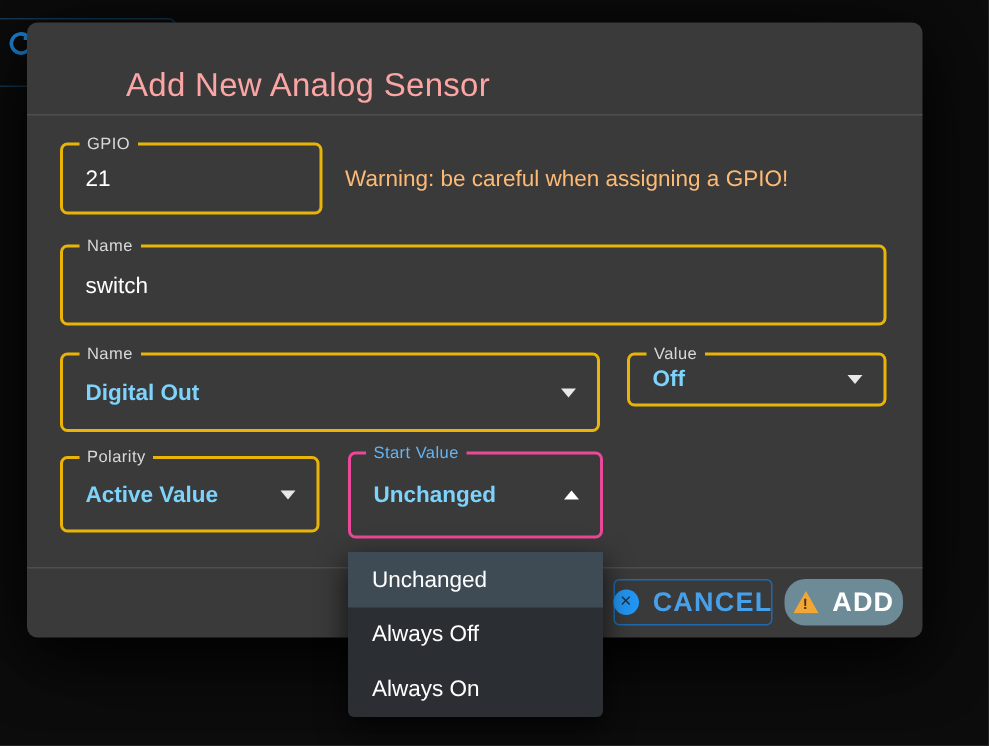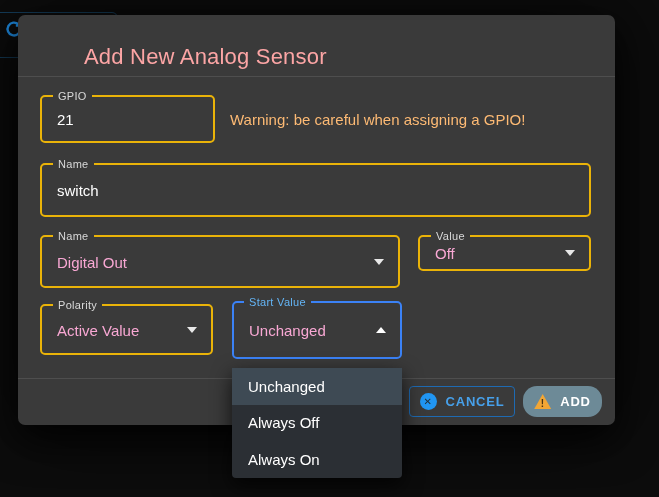--- a/index.html
+++ b/index.html
@@ -37,21 +37,21 @@
     box-sizing:border-box;background:transparent;
   }
   .field.select{cursor:pointer;}
   .flabel{
     position:absolute;top:-7px;left:11px;
     font-size:11px;line-height:13px;color:#d9d9d9;background:#3a3a3a;
     padding:0 5px;font-weight:500;letter-spacing:0.3px;white-space:nowrap;
   }
   .ftext{
     position:absolute;left:15px;top:50%;transform:translateY(-50%);
-    font-size:15px;font-weight:400;color:#f9a8d4;white-space:nowrap;
+    font-size:15px;font-weight:700;color:#7dd3fc;white-space:nowrap;
   }
   input.finput{
     position:absolute;inset:0;width:100%;height:100%;box-sizing:border-box;
     background:transparent;border:none;outline:none;
     color:#fff;font-size:15px;font-weight:400;font-family:inherit;
     padding:0 0 0 15px;
   }
   .chev{
     position:absolute;right:14px;top:50%;width:0;height:0;
     border-left:5.5px solid transparent;border-right:5.5px solid transparent;
@@ -61,28 +61,28 @@
 
   #f-gpio{left:22px;top:80px;width:175px;height:48px;}
   #warning{
     position:absolute;left:212px;top:96px;
     font-size:15px;color:#fdba74;white-space:nowrap;
   }
   #f-name{left:22px;top:148px;width:551px;height:54px;}
   #f-type{left:22px;top:220px;width:360px;height:53px;}
   #f-value{left:400px;top:220px;width:173px;height:36px;}
   #f-polarity{left:22px;top:289px;width:173px;height:51px;}
-  #f-start{left:214px;top:286px;width:170px;height:58px;border:2px solid #3b82f6;}
+  #f-start{left:214px;top:286px;width:170px;height:58px;border:2px solid #ec4899;}
   #f-start .flabel{color:#64b5f6;left:10px;}
 
   
   .btn{
     position:absolute;top:371px;height:31px;border-radius:4px;
     display:flex;align-items:center;justify-content:center;gap:9px;
-    font-size:13px;font-weight:700;letter-spacing:0.8px;
+    font-size:18px;font-weight:700;letter-spacing:0.8px;
     box-sizing:border-box;cursor:pointer;user-select:none;
   }
   #btn-cancel{left:391px;width:106px;border:1px solid #1e6ab2;color:#47a0ea;background:transparent;}
   #btn-add{left:505px;width:79px;background:#6d8a97;color:#fff;border-radius:14px;}
   .cancel-ic{
     width:17px;height:17px;border-radius:50%;background:#2196f3;
     position:relative;flex:none;
   }
   .cancel-ic::after{
     content:"✕";position:absolute;inset:0;display:flex;align-items:center;

